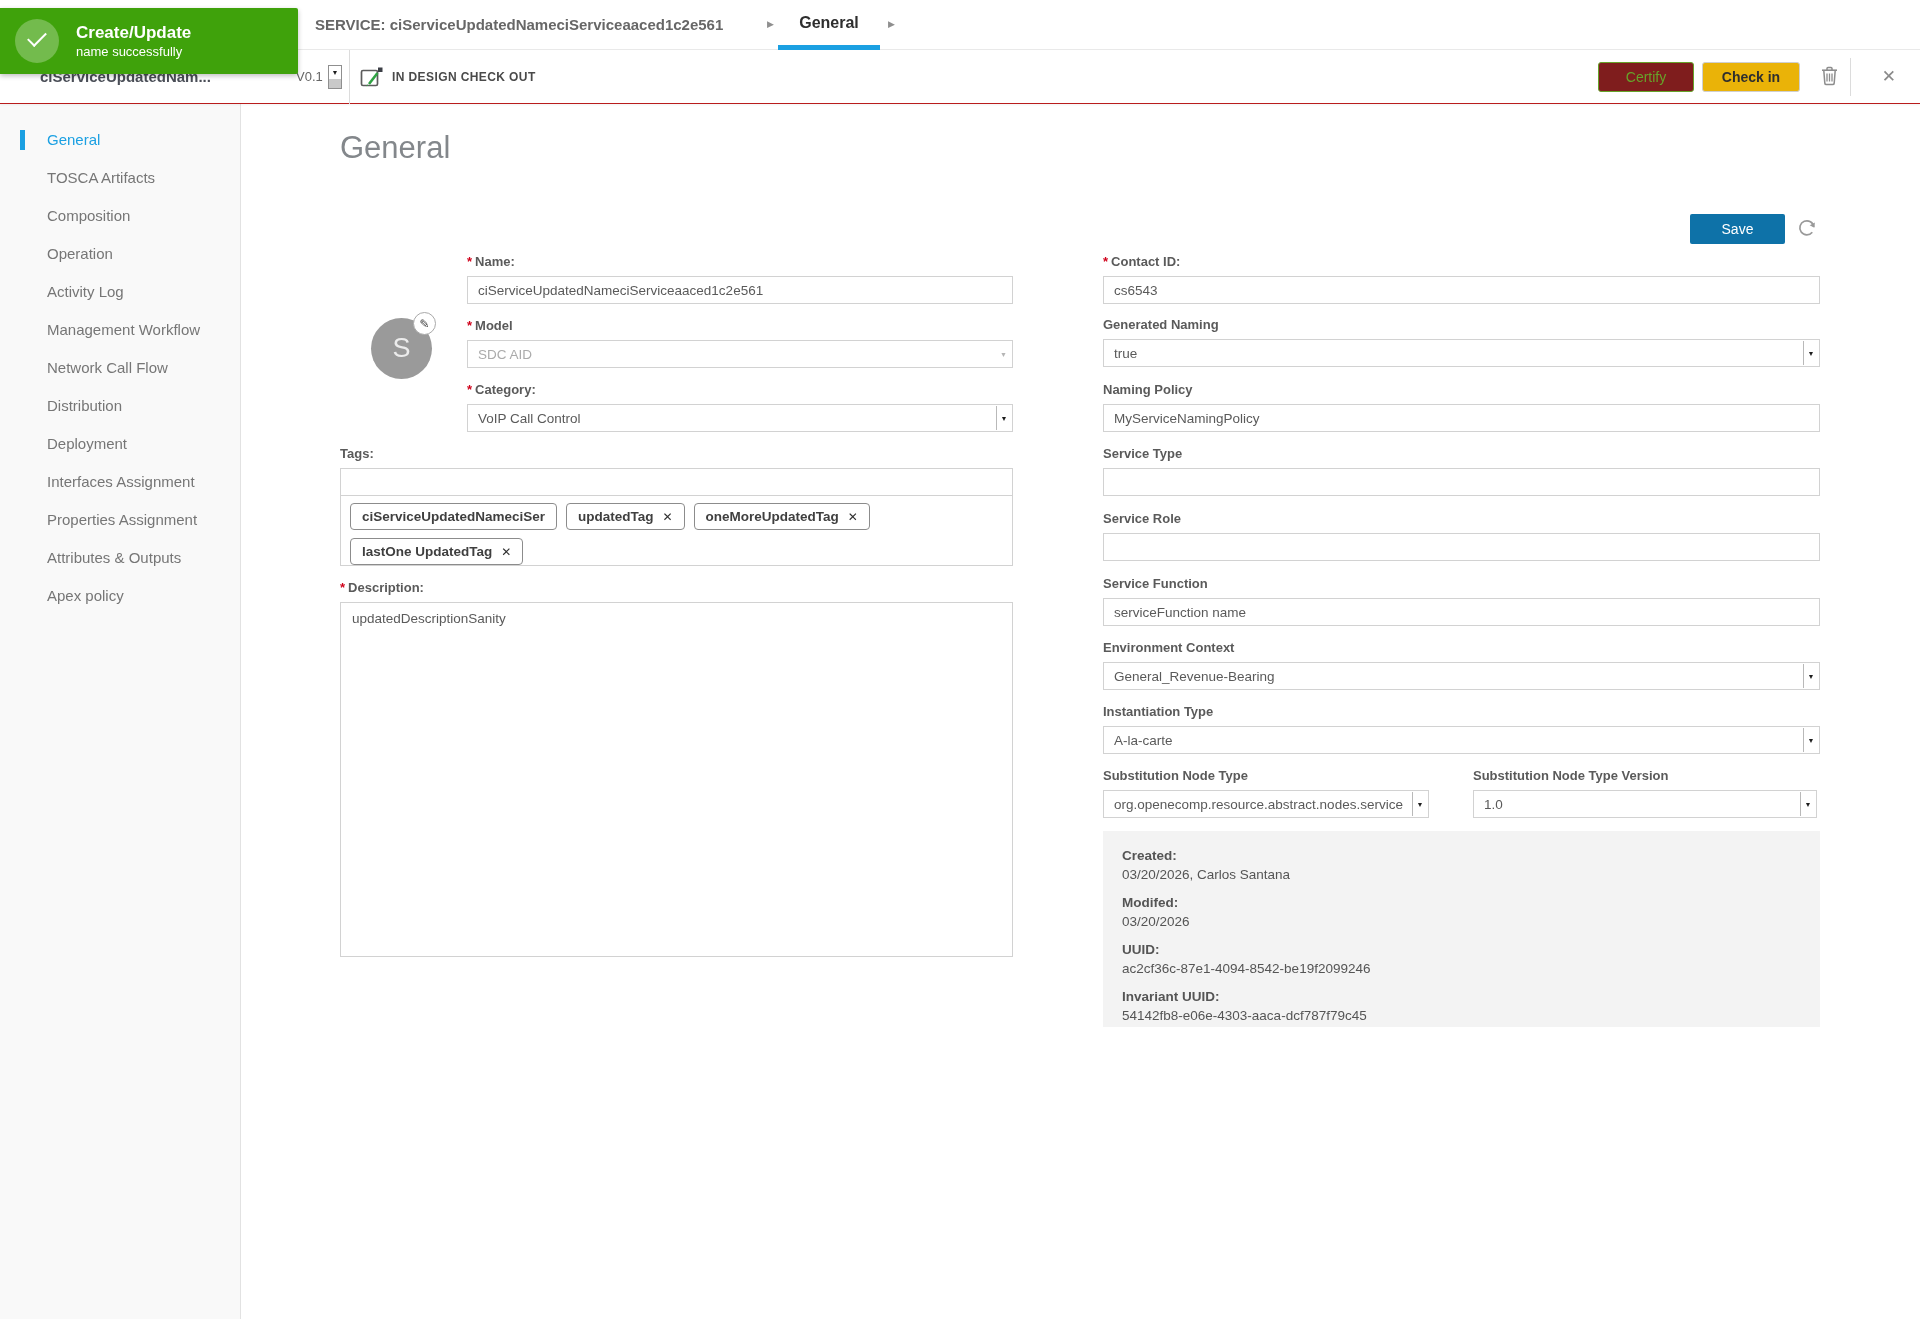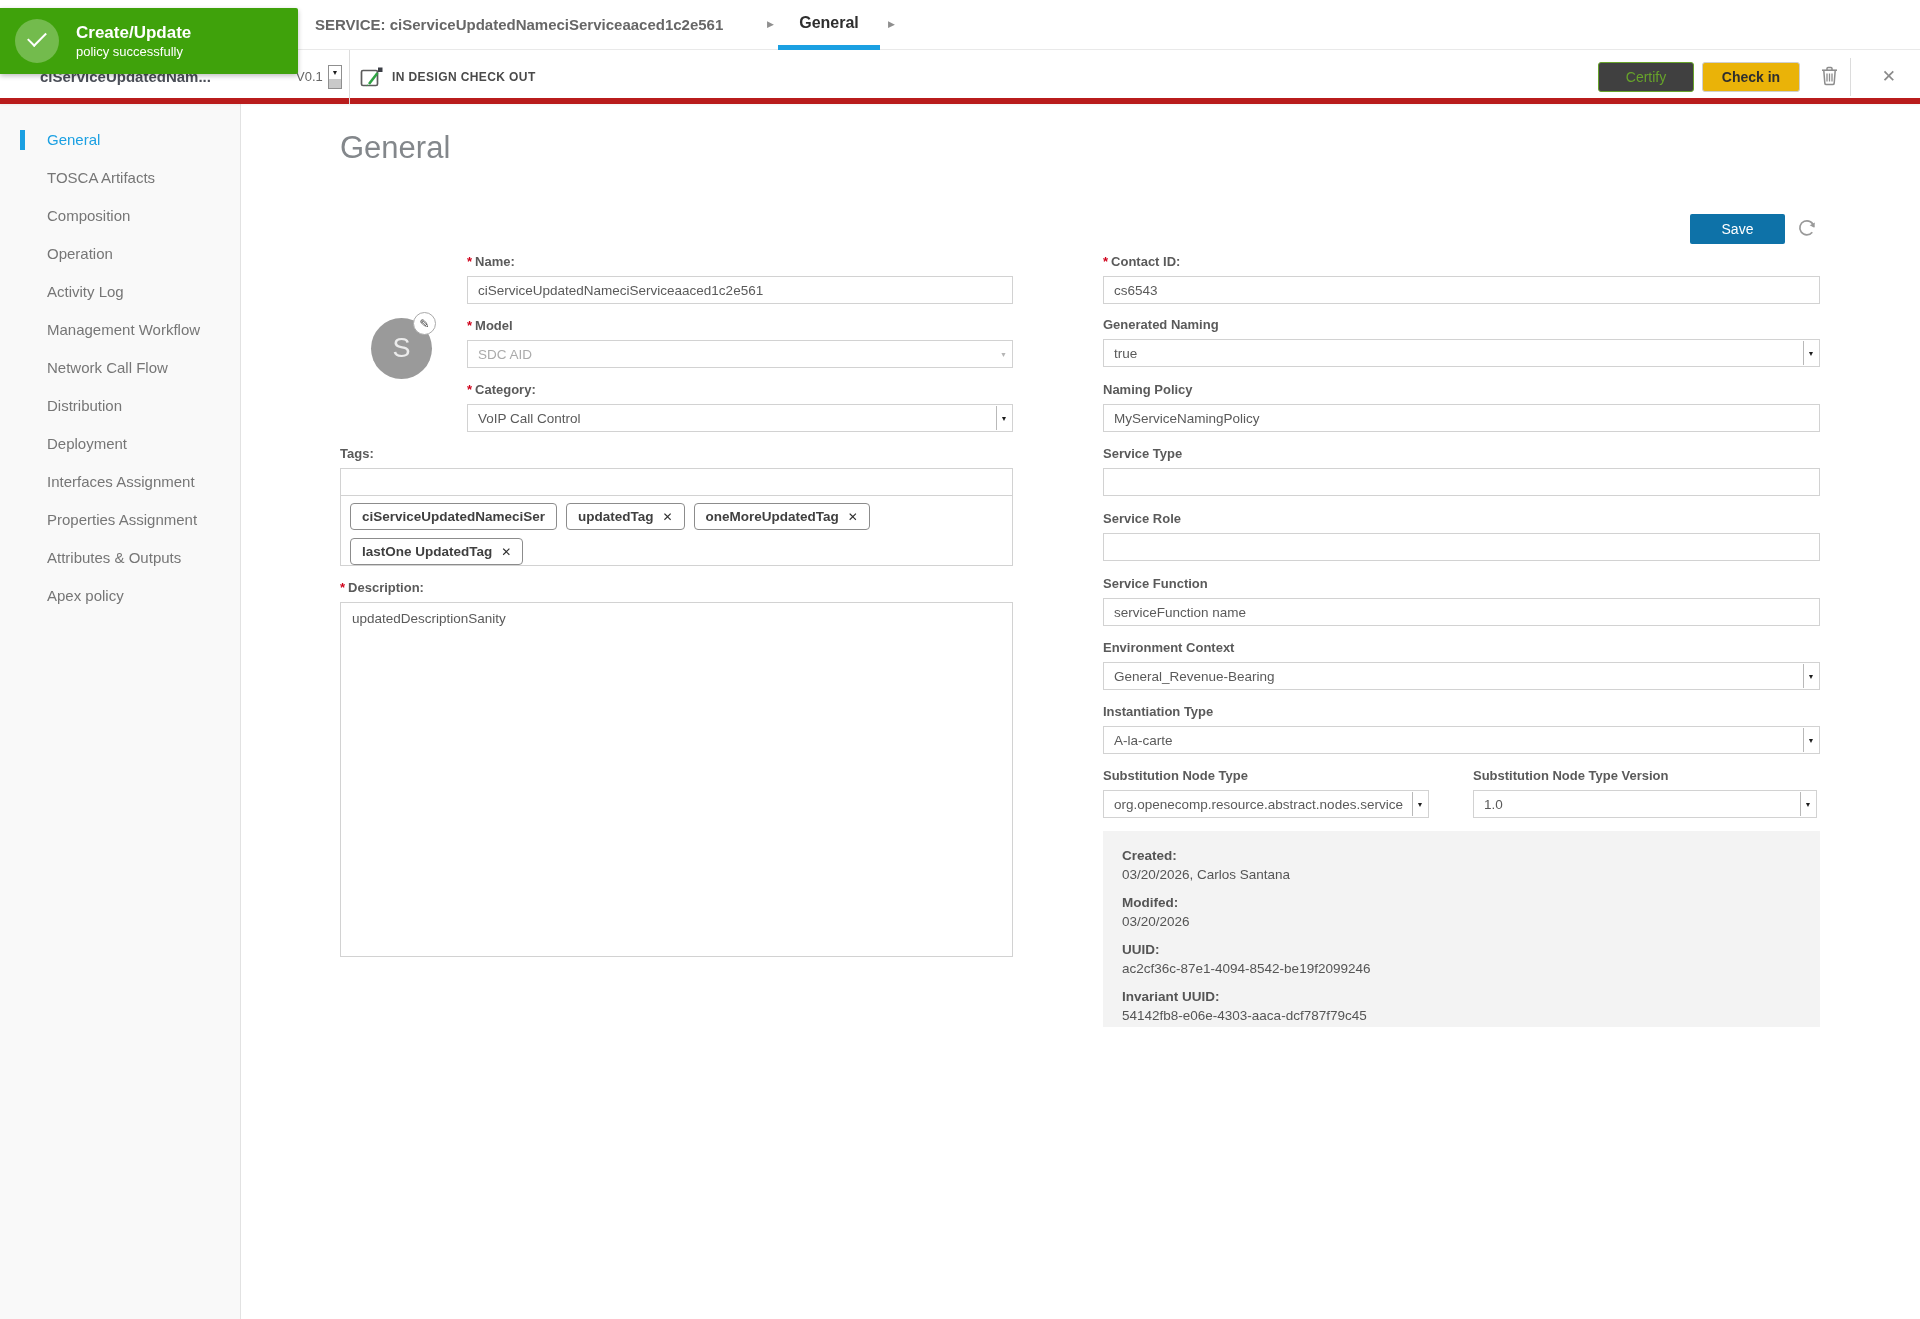--- a/index.html
+++ b/index.html
@@ -13,35 +13,35 @@
   .breadcrumb { position:absolute; left:315px; top:0; line-height:49px; font-size:15px;
                 font-weight:600; color:#676767; }
   .bc-caret { position:absolute; top:0; line-height:49px; font-size:9px; color:#8f8f8f; }
   .bc-caret.c1 { left:767px; } .bc-caret.c2 { left:888px; }
   .tab { position:absolute; left:778px; top:0; width:102px; height:50px; text-align:center;
          line-height:46px; font-size:16px; font-weight:700; color:#2e2e2e;
          border-bottom:5px solid #1ba0e2; }
 
   
   .sub-header { position:absolute; left:0; top:50px; width:1920px; height:54px; background:#fff;
-                border-bottom:6px solid #b91c1c; box-shadow:0 1px 2px rgba(0,0,0,.05); z-index:4;text-decoration:underline; }
+                border-bottom:1px solid #b91c1c; box-shadow:0 1px 2px rgba(0,0,0,.05); z-index:4;text-decoration:underline; }
   .entity-title { position:absolute; left:40px; top:0; width:200px; line-height:54px;
                   font-size:15px; font-weight:700; color:#4a4e57; white-space:nowrap; overflow:hidden; }
   .version-label { position:absolute; left:296px; top:0; line-height:54px; font-size:13px; color:#666; }
   .version-stepper { position:absolute; left:328px; top:15px; width:14px; height:24px;
                      border:1px solid #8f8f8f; background:linear-gradient(#fff 0 58%, #c9c9c9 58% 100%);
                      font-size:7px; color:#1e1e1e; text-align:center; line-height:13px; cursor:pointer; }
   .sh-div { position:absolute; top:0; height:54px; border-left:1px solid #dcdcdc; }
   .sh-div.d1 { left:349px; }
   .checkout-icon { position:absolute; left:360px; top:17px; }
   .status-text { position:absolute; left:392px; top:0; line-height:54px; font-size:12px;
                  font-weight:700; color:#4a4a4a; letter-spacing:.4px; }
   .btn { position:absolute; top:12px; height:30px; border-radius:3px; font-size:14px;
          cursor:pointer; font-family:inherit; }
-  .btn-certify { right:226px; width:96px; background:#404040; border:1px solid #67a32a; color:#67a32a; }
+  .btn-certify { right:226px; width:96px; background:#7f1d1d; border:1px solid #67a32a; color:#67a32a; }
   .btn-checkin { right:120px; width:98px; background:#eab308; border:1px solid #cfcfcf;
                  color:#2e2e2e; font-weight:600; }
   .trash-btn { position:absolute; right:82px; top:16px; cursor:pointer; }
   .sh-div.d2 { left:auto; right:69px; top:8px; height:38px; }
   .close-btn { position:absolute; right:24px; top:0; line-height:54px; font-size:17px;
                color:#8a8a8a; cursor:pointer; }
 
   
   .toast { position:absolute; left:0; top:8px; width:298px; height:66px; background:#3fa20b;
            z-index:20; display:flex; align-items:center; padding-left:15px;
@@ -158,21 +158,21 @@
     <span class="sh-div d2"></span>
     <span class="close-btn">✕</span>
   </div>
 
   <div class="toast">
     <div class="toast-circle">
       <div class="toast-check"></div>
     </div>
     <div class="toast-text">
       <div class="toast-title">Create/Update</div>
-      <div class="toast-msg">policy successfully</div>
+      <div class="toast-msg">name successfully</div>
     </div>
   </div>
 
   <nav class="sidebar">
     <ul>
       <li class="active"><span class="bar"></span><span>General</span></li>
       <li><span>TOSCA Artifacts</span></li>
       <li><span>Composition</span></li>
       <li><span>Operation</span></li>
       <li><span>Activity Log</span></li>

